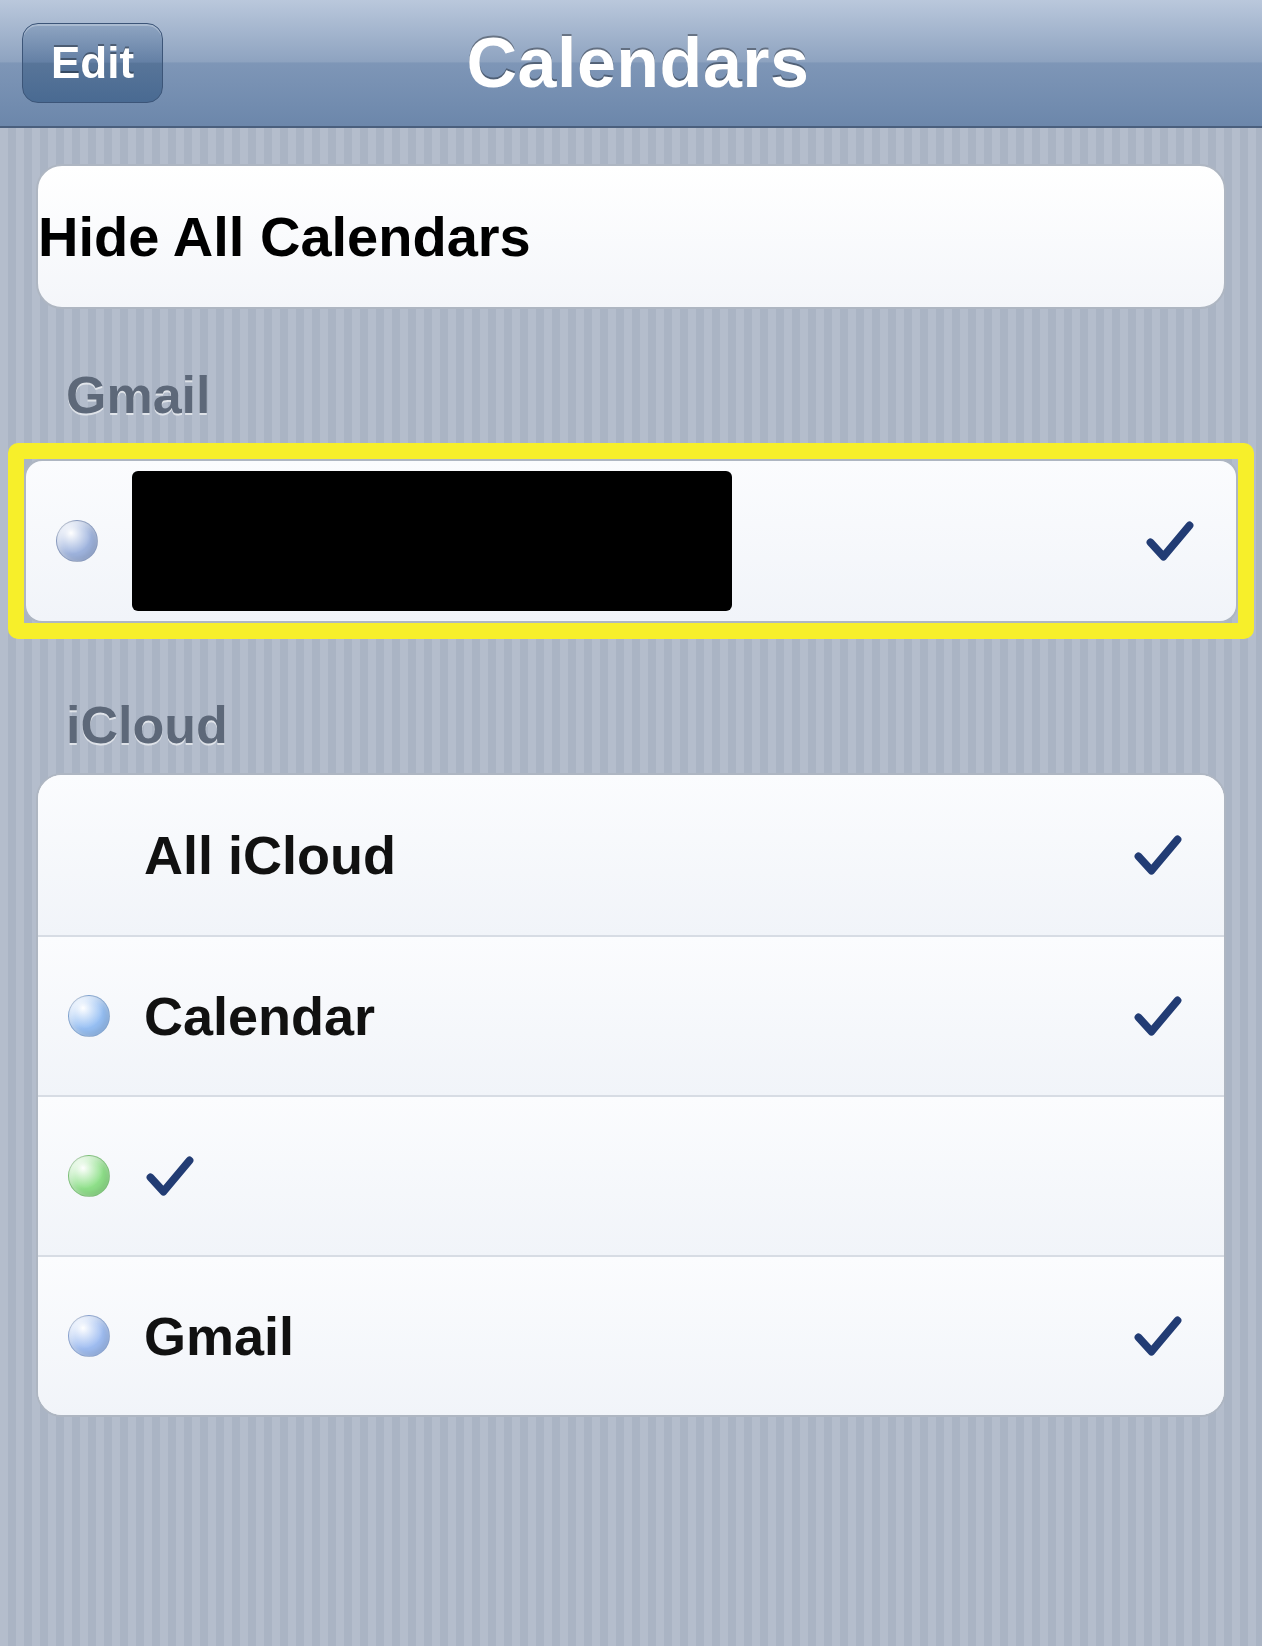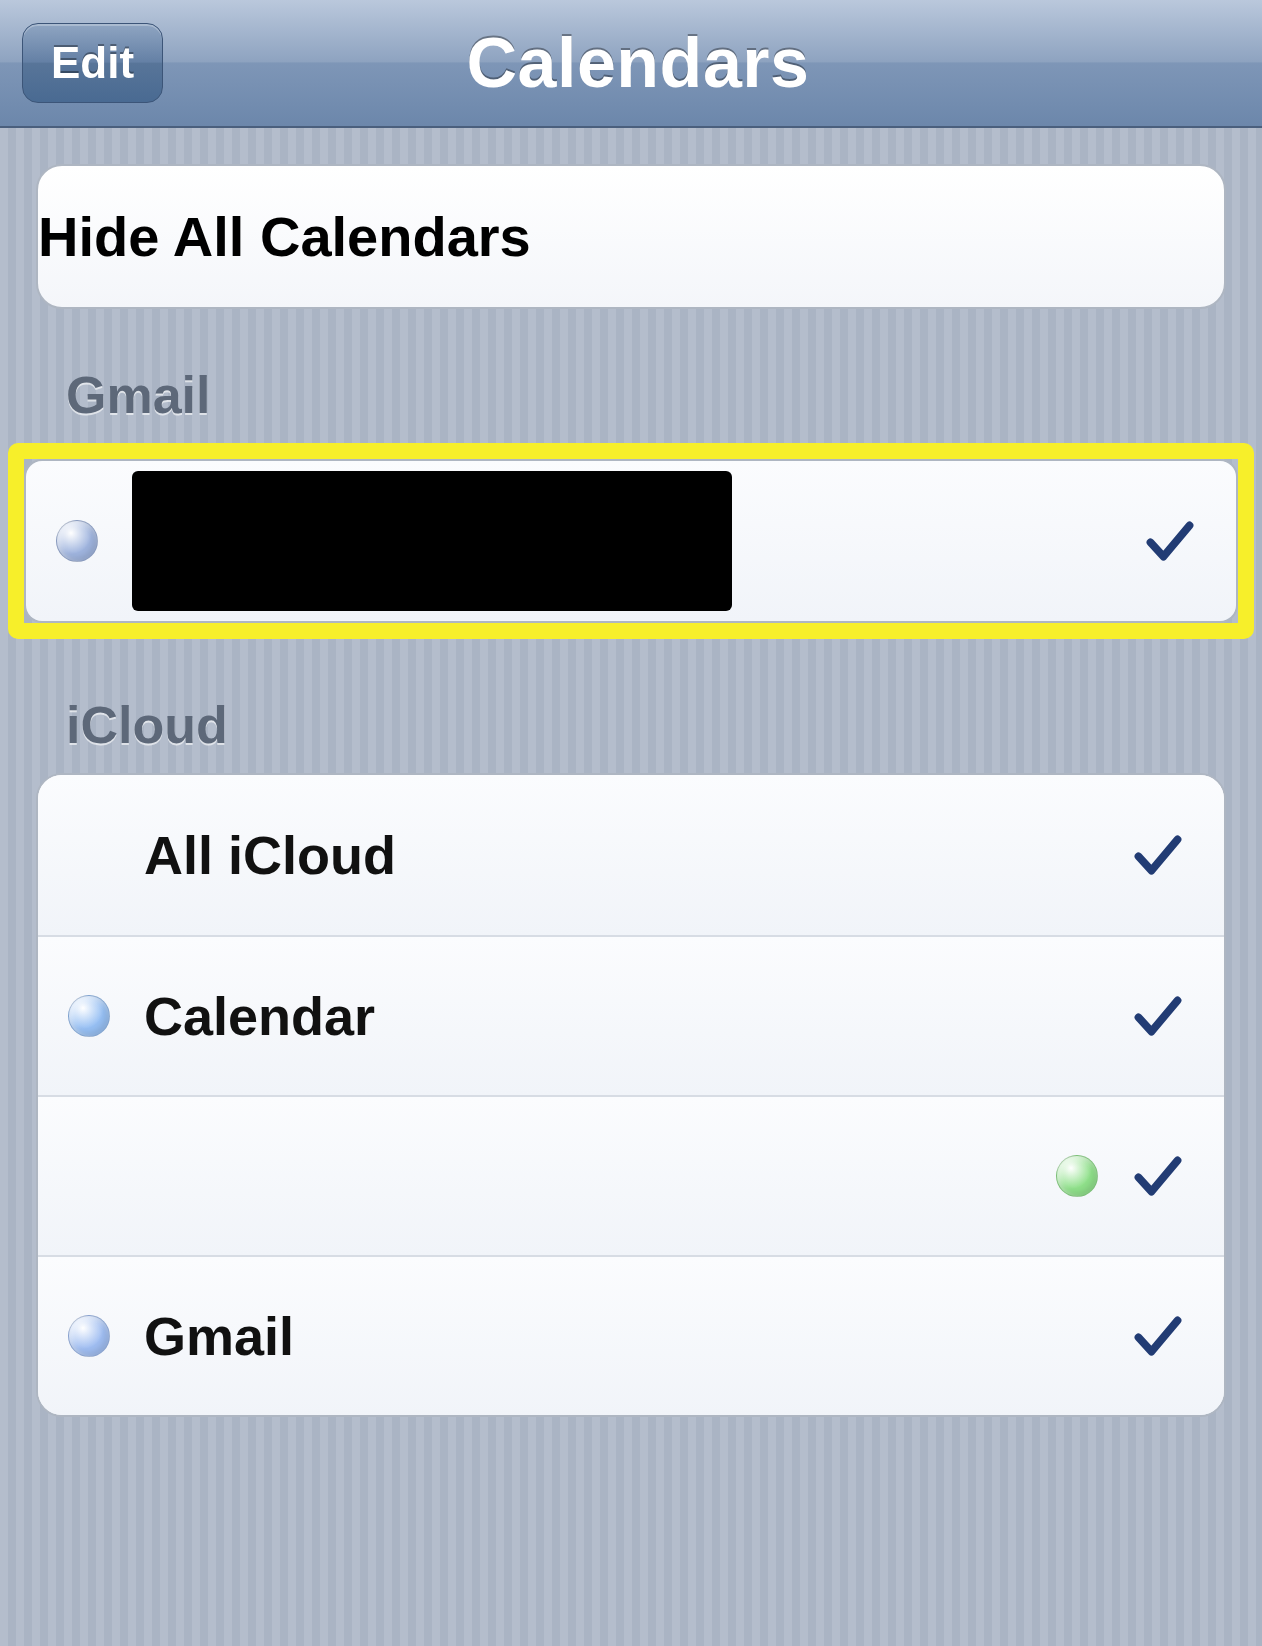--- a/index.html
+++ b/index.html
@@ -88,21 +88,20 @@
 
   
   .row {
     display: flex;
     align-items: center;
     height: 160px;
     padding: 0 40px 0 30px;
     border-top: 2px solid #d7dce4;
     cursor: pointer;
     background: linear-gradient(#fbfcfe, #f1f4f9);
-    justify-content: flex-end;
   }
   .group .row:first-child { border-top: none; }
   .dot {
     width: 42px; height: 42px;
     border-radius: 50%;
     margin-right: 34px;
     flex: 0 0 auto;
     box-shadow: inset -3px -3px 6px rgba(0,0,0,.12), inset 3px 3px 6px rgba(255,255,255,.6);
   }
   .dot-spacer {

